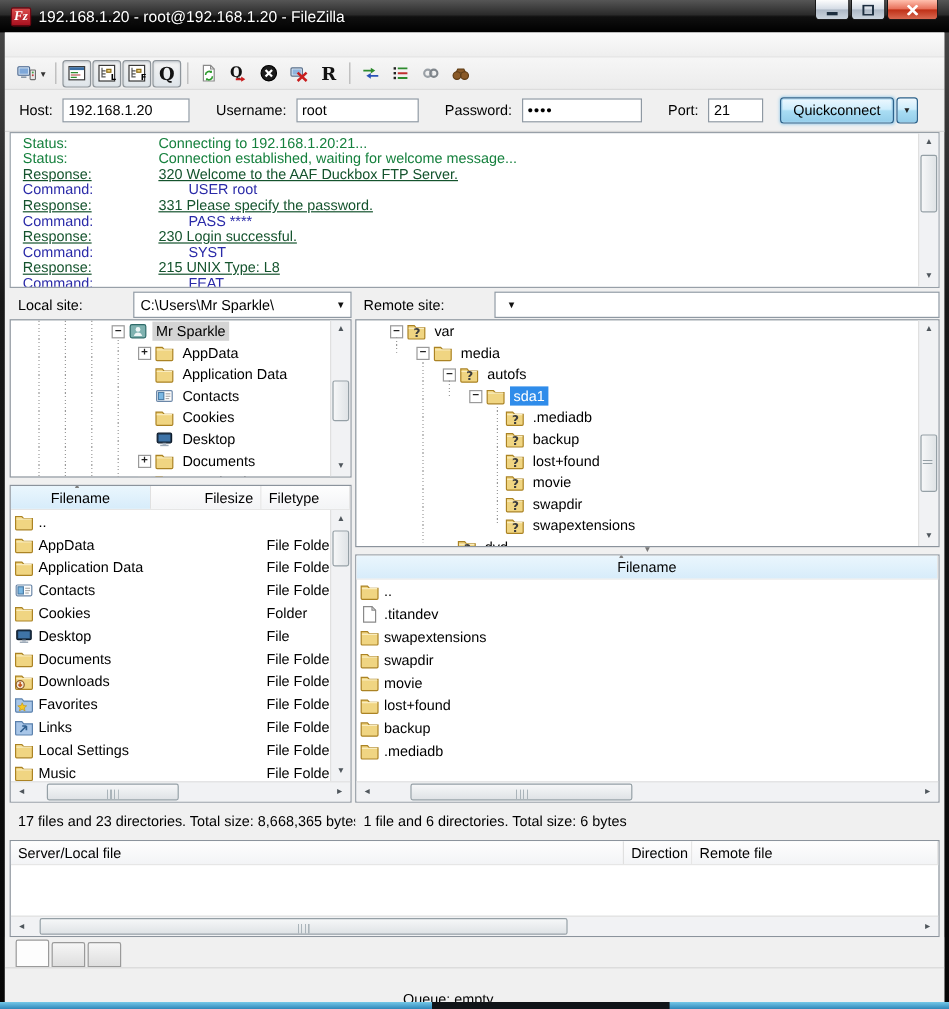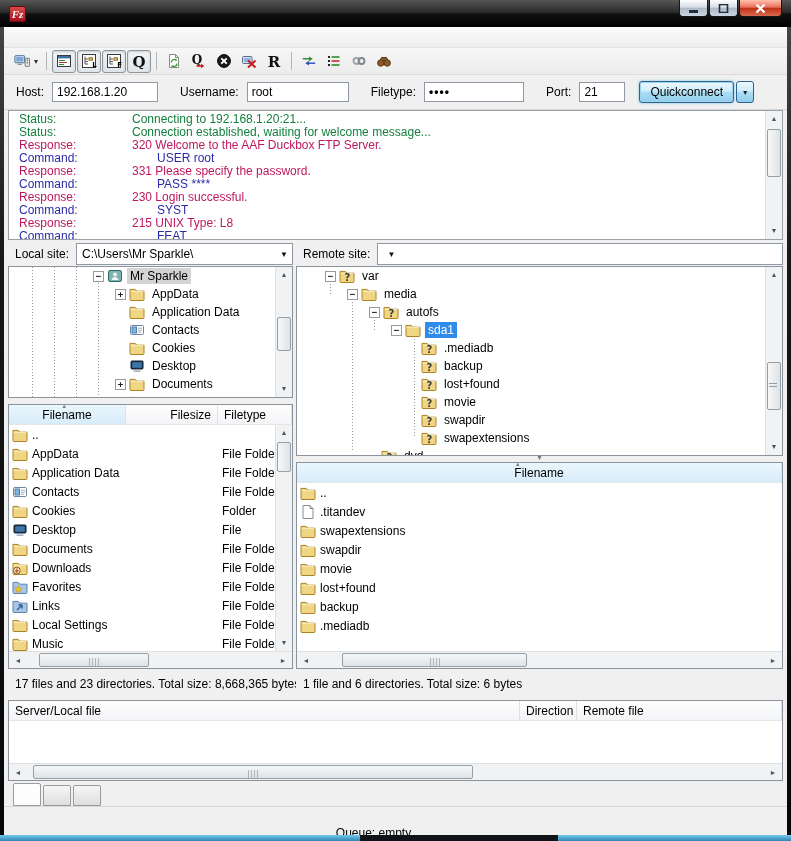--- a/index.html
+++ b/index.html
@@ -56,39 +56,39 @@
              background:linear-gradient(#eef8fe,#cdedfc 45%,#a9ddf3 52%,#93cdea); font-size:7px; color:#222;
              display:flex; align-items:center; justify-content:center; }
 
   
   .logpane { position:absolute; top:83px; left:4px; right:4px; height:130px; background:#fff;
              border:1px solid #98a0a8; overflow:hidden; padding:2px 0 0 10px; }
   .log-row { display:flex; height:13px; line-height:13px; white-space:nowrap; }
   .ltype { width:113px; flex:none; }
   .lmsg { flex:1; }
   .k-status { color:#15803d; }
-  .k-response { color:#be185d; }
+  .k-response { color:#14532d;text-decoration:underline; }
   .k-command { color:#2a2aa8;gap:25px; }
 
   
   .vsb { position:absolute; top:0; right:0; width:17px; bottom:0; background:#f1f2f4; border-left:1px solid #e0e0e0; }
   .sb-arr { position:absolute; left:0; width:16px; height:16px; text-align:center; font-size:7px; line-height:16px; color:#4f565c; }
   .sb-arr.up { top:0; } .sb-arr.down { bottom:0; }
   .sb-thumb { position:absolute; left:1px; width:14px; border:1px solid #95a0a6; border-radius:2px;
               background:linear-gradient(90deg,#f6f7f8,#dfe3e6); }
   .hsb { position:absolute; left:0; right:0; bottom:0; height:17px; background:#f1f2f4; border-top:1px solid #e0e0e0; }
   .hsb .sb-arr { top:0; line-height:17px; }
   .hsb .sb-arr.left { left:1px; } .hsb .sb-arr.right { right:1px; left:auto; }
   .hsb .h-thumb { position:absolute; top:1px; height:14px; border:1px solid #95a0a6; border-radius:2px;
                   background:linear-gradient(#f6f7f8,#dfe3e6); }
   .grip-lines { position:absolute; left:50%; top:4px; width:10px; height:8px; margin-left:-5px;
                 background:repeating-linear-gradient(90deg,#aab4ba 0 1px,transparent 1px 3px); }
 
   
-  .sitebar { position:absolute; height:22px; display:flex; align-items:center; }
+  .sitebar { position:absolute; height:22px; display:flex; align-items:center;gap:35px; }
   .sitebar .sb-label { margin:0 7px; white-space:nowrap; }
   .combo { flex:1; height:22px; background:#fff; border:1px solid #8f99a3; display:flex; align-items:center;
            padding-left:5px; margin-right:0; }
   .combo .cval { flex:1; white-space:nowrap; overflow:hidden; }
   .combo .ccaret { width:16px; font-size:8px; color:#111; text-align:center; flex:none; }
 
   
   .pane { position:absolute; background:#fff; border:1px solid #8b939c; overflow:hidden; }
   .trow { height:18px; display:flex; align-items:center; white-space:nowrap; }
   .expander { width:11px; height:11px; flex:none; border:1px solid #9a9a9a; background:#fff;
@@ -139,20 +139,21 @@
   .resize-grip { width:12px; height:12px; margin-left:6px; align-self:flex-end;
                  background:repeating-linear-gradient(135deg,transparent 0 2px,#b0b8be 2px 3px); }
 </style>
 </head>
 <body>
 
 <div class="window">
 
   <div class="titlebar">
     <div class="fz-icon">Fz</div>
+    <div class="title-text">192.168.1.20 - root@192.168.1.20 - FileZilla</div>
     <div class="win-btns">
       <div class="win-btn">
         <span>
             <svg width="11" height="9">
               <rect x="1" y="6" width="9" height="3" fill="#1d2e3f"></rect>
             </svg>
           </span>
       </div>
       <div class="win-btn">
         <span>
@@ -338,21 +339,21 @@
           </span>
 
         </button>
       </div>
 
     <div class="quickbar">
       <span class="qc-label">Host:</span>
       <input class="qc-input" style="width: 106px;" value="192.168.1.20">
       <span class="qc-label">Username:</span>
       <input class="qc-input" style="width: 102px;" value="root">
-      <span class="qc-label">Filetype:</span>
+      <span class="qc-label">Password:</span>
       <input class="qc-input qc-pass" style="width: 100px;" value="••••">
       <span class="qc-label">Port:</span>
       <input class="qc-input" style="width: 46px; margin-right: 14px;" value="21">
       <button class="qc-btn">Quickconnect</button>
       <div class="qc-drop">
         <span>▼</span>
       </div>
     </div>
 
     <div class="logpane">

